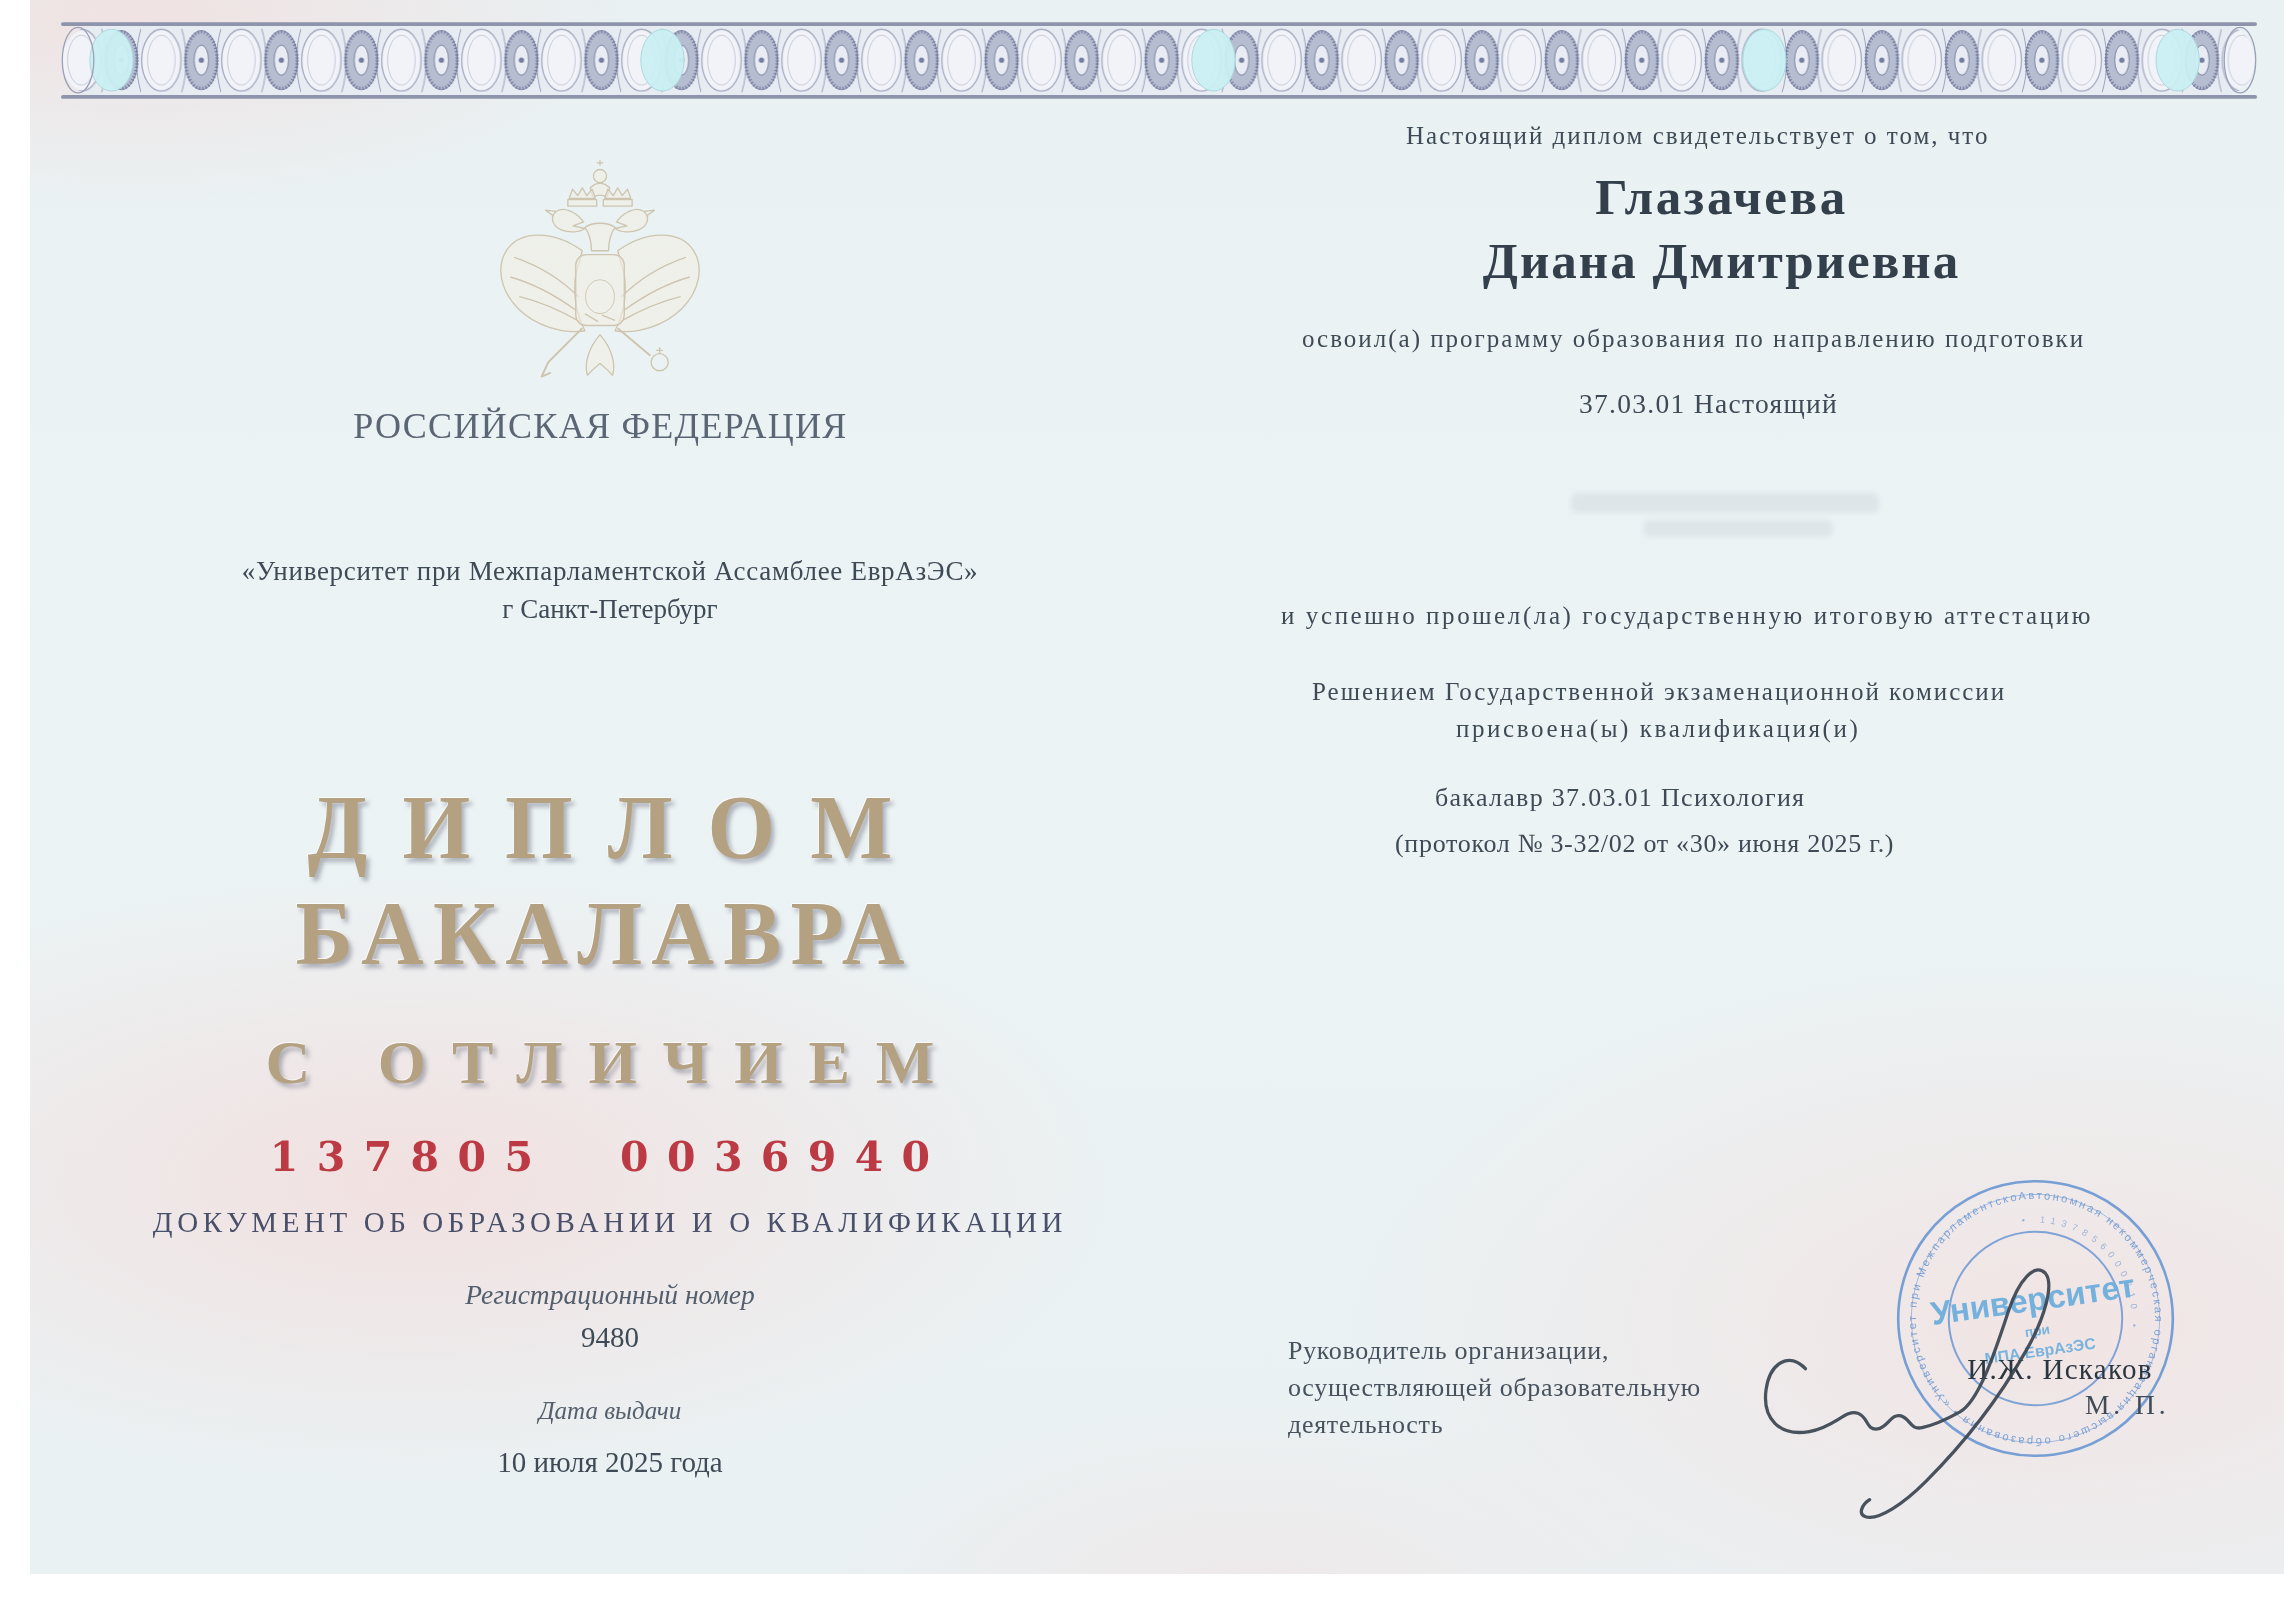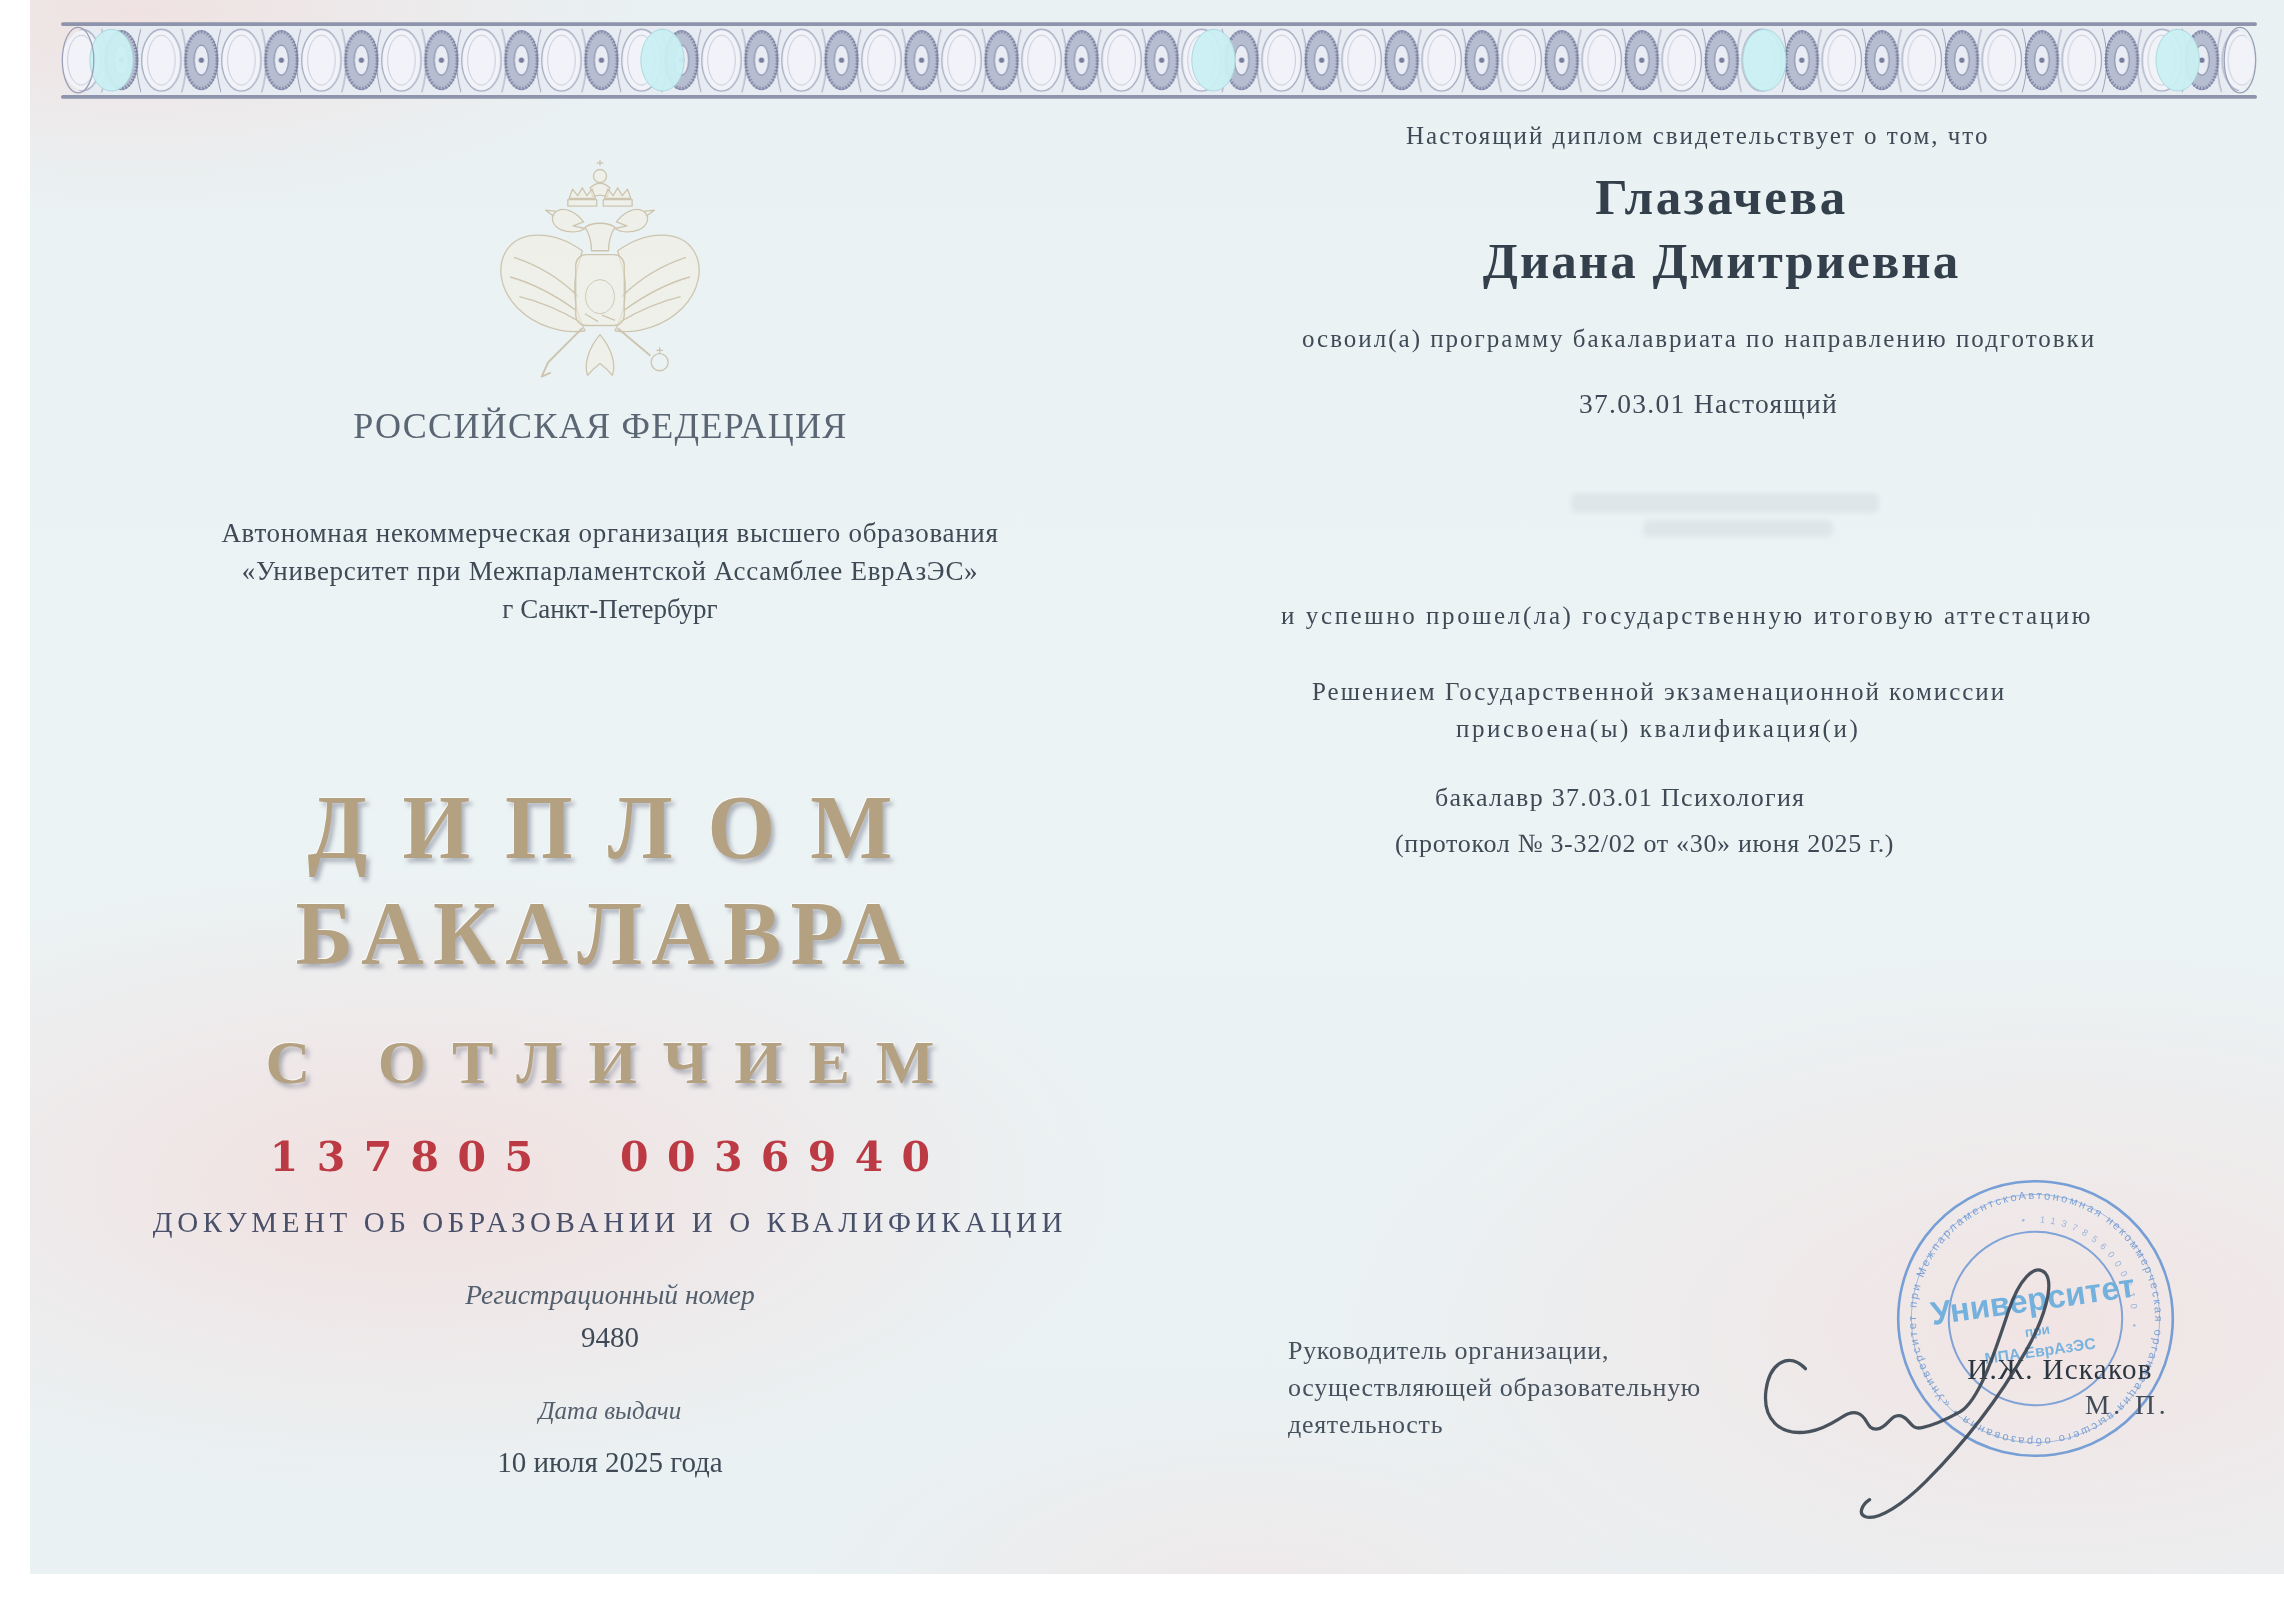--- a/index.html
+++ b/index.html
@@ -82,21 +82,20 @@
         <path d="M175 268 C158 288 150 312 156 330 C164 320 170 316 175 312 C180 316 186 320 194 330 C200 312 192 288 175 268 z"></path>
         <path d="M148 258 L96 310 M96 310 l-10 22 14 -6" fill="none" stroke-width="3"></path>
         <path d="M202 258 L252 300" fill="none" stroke-width="3"></path>
         <circle cx="266" cy="310" r="13" fill="none"></circle>
         <path d="M266 297 v-10 M261 292 h10" fill="none"></path>
       </g>
     </svg>
 
     <div class="abs ctr serif" style="left:174px;top:405px;width:853px;font-size:36px;letter-spacing:1.3px;color:var(--country)">РОССИЙСКАЯ ФЕДЕРАЦИЯ</div>
 
-    <div class="abs ctr serif" style="left:141px;top:518px;width:938px;font-size:27px;letter-spacing:0.7px">Автономная некоммерческая организация высшего образования</div>
     <div class="abs ctr serif" style="left:141px;top:556px;width:938px;font-size:27px;letter-spacing:0.7px">«Университет при Межпарламентской Ассамблее ЕврАзЭС»</div>
     <div class="abs ctr serif" style="left:141px;top:594px;width:938px;font-size:27px">г Санкт-Петербург</div>
 
     <div class="abs ctr gold" style="left:141px;top:777px;width:918px;font-size:87px;letter-spacing:35px;padding-left:35px;box-sizing:border-box;font-weight:bold;transform:scaleY(1.04)">ДИПЛОМ</div>
     <div class="abs ctr gold" style="left:141px;top:883px;width:918px;font-size:87px;letter-spacing:9.2px;padding-left:9.2px;box-sizing:border-box;font-weight:bold;transform:scaleY(1.04)">БАКАЛАВРА</div>
     <div class="abs ctr gold" style="left:141px;top:1027px;width:918px;font-size:62px;letter-spacing:26px;padding-left:26px;box-sizing:border-box;font-weight:bold">С ОТЛИЧИЕМ</div>
 
     <div class="abs ctr red" style="left:141px;top:1111px;width:918px;font-size:41px;letter-spacing:18.4px;word-spacing:36px;padding-left:18.4px;box-sizing:border-box;font-family:'DejaVu Serif',serif">137805 0036940</div>
 
     <div class="abs ctr serif" style="left:141px;top:1206px;width:938px;font-size:29px;letter-spacing:4.6px;color:var(--doc_line)">ДОКУМЕНТ ОБ ОБРАЗОВАНИИ И О КВАЛИФИКАЦИИ</div>
@@ -105,21 +104,21 @@
     <div class="abs ctr serif" style="left:141px;top:1321px;width:938px;font-size:29px">9480</div>
 
     <div class="abs ctr serif it" style="left:141px;top:1397px;width:938px;font-size:25px;color:var(--muted)">Дата выдачи</div>
     <div class="abs ctr serif" style="left:141px;top:1446px;width:938px;font-size:29px">10 июля 2025 года</div>
 
     <div class="abs serif" style="left:1406px;top:122px;font-size:25px;letter-spacing:2px">Настоящий диплом свидетельствует о том, что</div>
 
     <div class="abs ctr serif" style="left:1410px;top:168px;width:623px;font-size:51px;font-weight:bold;letter-spacing:2.6px;color:#33404c">Глазачева</div>
     <div class="abs ctr serif" style="left:1410px;top:232px;width:623px;font-size:51px;font-weight:bold;letter-spacing:2px;color:#33404c">Диана Дмитриевна</div>
 
-    <div class="abs serif" style="left:1302px;top:325px;font-size:25px;letter-spacing:2px">освоил(а) программу бакалавриата по направлению подготовки</div>
+    <div class="abs serif" style="left:1302px;top:325px;font-size:25px;letter-spacing:2px">освоил(а) программу образования по направлению подготовки</div>
     <div class="abs serif" style="left:1579px;top:388px;font-size:27.5px;letter-spacing:1.3px">37.03.01 Настоящий</div>
 
     <div class="ghost" style="left:1571px;top:493px;width:308px;height:19.7px"></div>
     <div class="ghost" style="left:1643px;top:520px;width:190px;height:17px"></div>
 
     <div class="abs serif" style="left:1281px;top:602px;font-size:25px;letter-spacing:2.6px">и успешно прошел(ла) государственную итоговую аттестацию</div>
 
     <div class="abs serif" style="left:1312px;top:678px;font-size:25px;letter-spacing:2px">Решением Государственной экзаменационной комиссии</div>
     <div class="abs serif" style="left:1456px;top:715px;font-size:25px;letter-spacing:2.6px">присвоена(ы) квалификация(и)</div>
 

